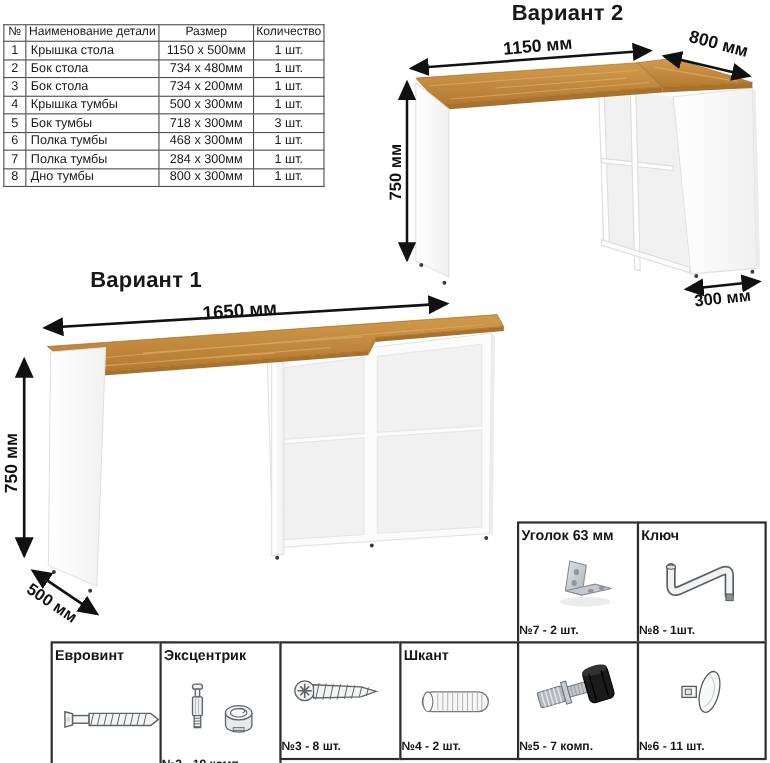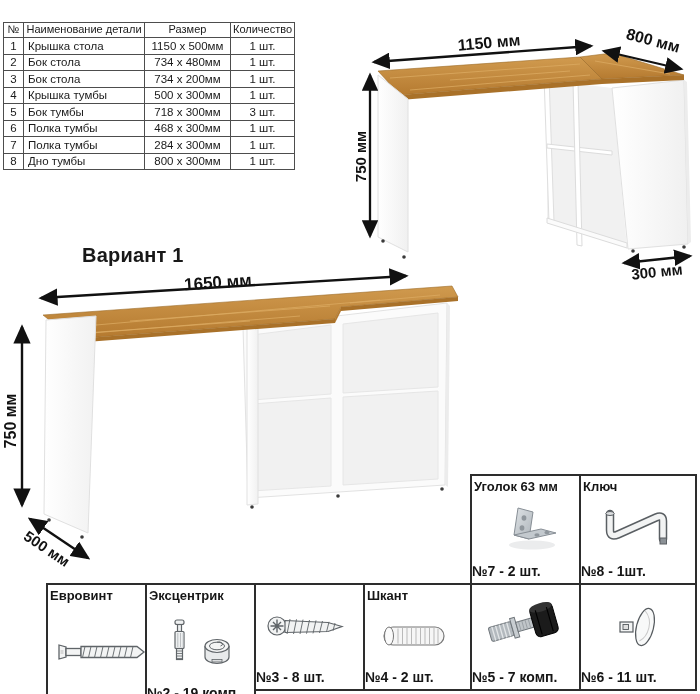--- a/index.html
+++ b/index.html
@@ -34,21 +34,21 @@
   
   .hw-cell {
     position:absolute; border:2px solid #2d2d2d; background:#fff;
     display:flex; flex-direction:column; align-items:flex-start;
     justify-content:space-between;
   }
   .hw-name {
     font-weight:bold; font-size:13px; line-height:1.12; text-align:center;
     padding:4px 2px 0 2px; color:#161616;
   }
-  .hw-qty { font-weight:bold; font-size:14px; padding-bottom:4px; color:#161616; }
+  .hw-qty { font-weight:bold; font-size:11px; padding-bottom:4px; color:#161616; }
   .hw-ico { flex:1; display:flex; align-items:center; justify-content:center; width:100%; }
 </style>
 </head>
 <body>
 
 <table class="parts">
   <colgroup>
       <col style="width:20px">
       <col style="width:121px">
       <col style="width:86px">
@@ -154,20 +154,21 @@
         <circle cx="54" cy="257" r="1.8" fill="#3a3a3a"></circle>
     </g>
 
     <g stroke="#111" stroke-width="2.3">
       <line x1="24" y1="62" x2="241" y2="46" marker-start="url(#ah2)" marker-end="url(#ah2)"></line>
       <line x1="254" y1="51" x2="331" y2="69" marker-start="url(#ah2)" marker-end="url(#ah2)"></line>
       <line x1="20" y1="75" x2="20" y2="236" marker-start="url(#ah2)" marker-end="url(#ah2)"></line>
       <line x1="274" y1="263" x2="340" y2="256" marker-start="url(#ah2)" marker-end="url(#ah2)"></line>
     </g>
   </svg>
+  <div class="vtitle" style="left:66px; top:1px; width:200px; text-align:center;">Вариант 2</div>
   <div class="dimlabel" style="left:99px; top:34px; width:80px; font-size:16px; transform:rotate(-5deg);">1150 мм</div>
   <div class="dimlabel" style="left:267px; top:32px; width:72px; font-size:16px; transform:rotate(15deg);">800 мм</div>
   <div class="dimlabel" style="left:-22px; top:148px; width:64px; font-size:15px; transform:rotate(-90deg);">750 мм</div>
   <div class="dimlabel" style="left:271px; top:263px; width:72px; font-size:15px; transform:rotate(-6deg);">300 мм</div>
 </div>
 
 <div class="variant" style="left:0; top:240px; width:480px; height:345px;">
   <svg width="480" height="345" viewBox="0 0 480 345">
     <defs>
       <marker id="ah1" viewBox="0 0 10 9" refX="8.6" refY="4.5" markerWidth="8" markerHeight="7.2" orient="auto-start-reverse">

